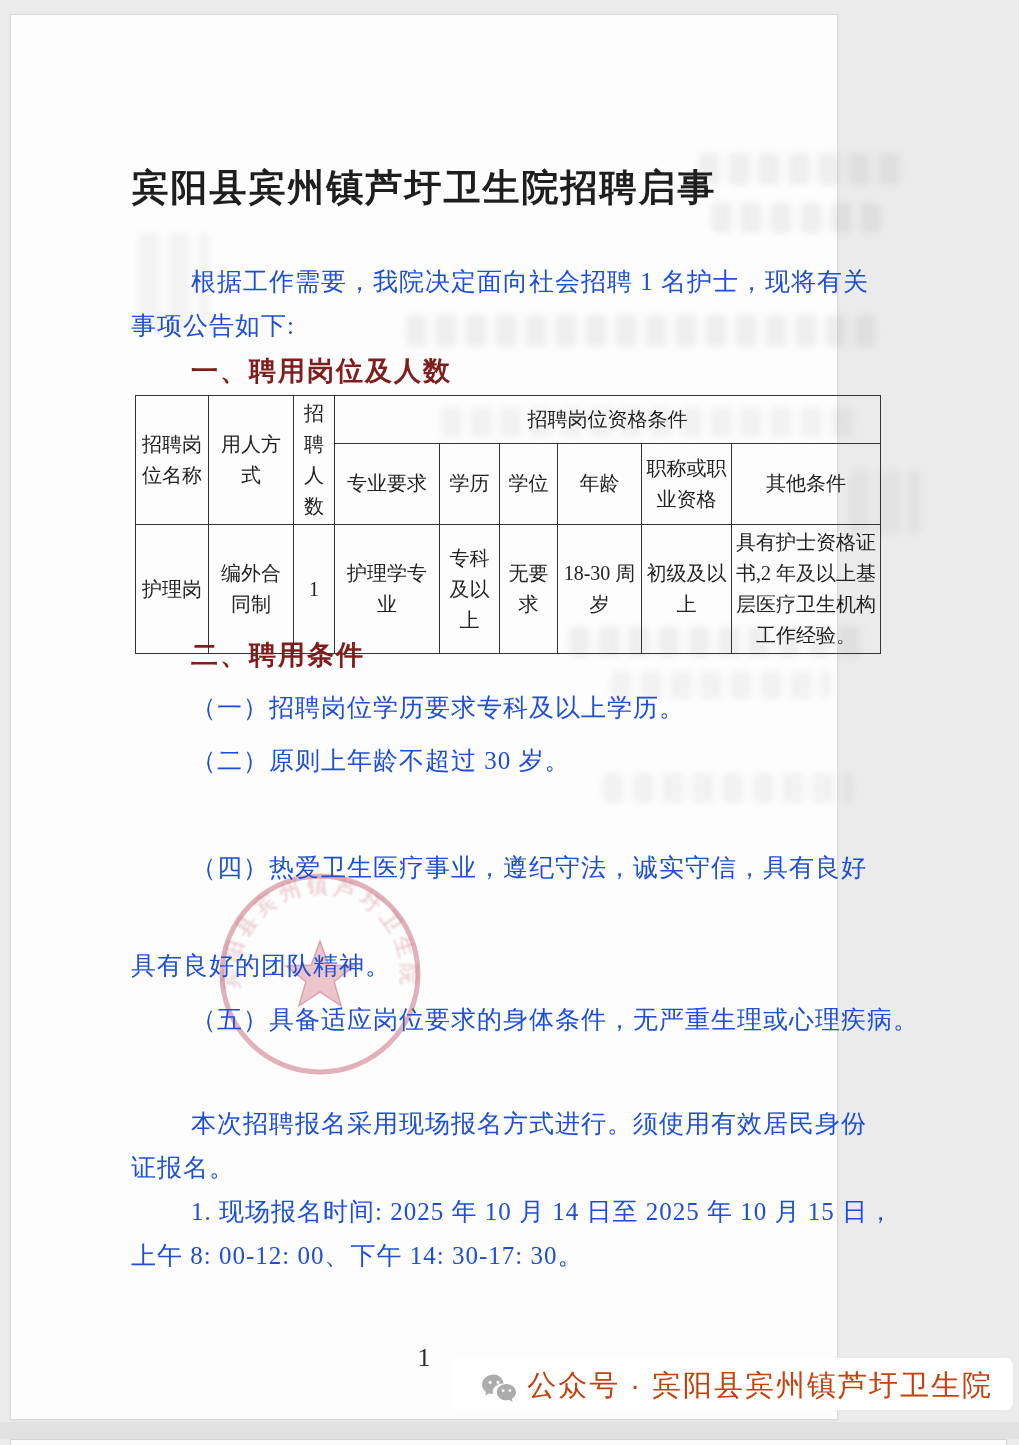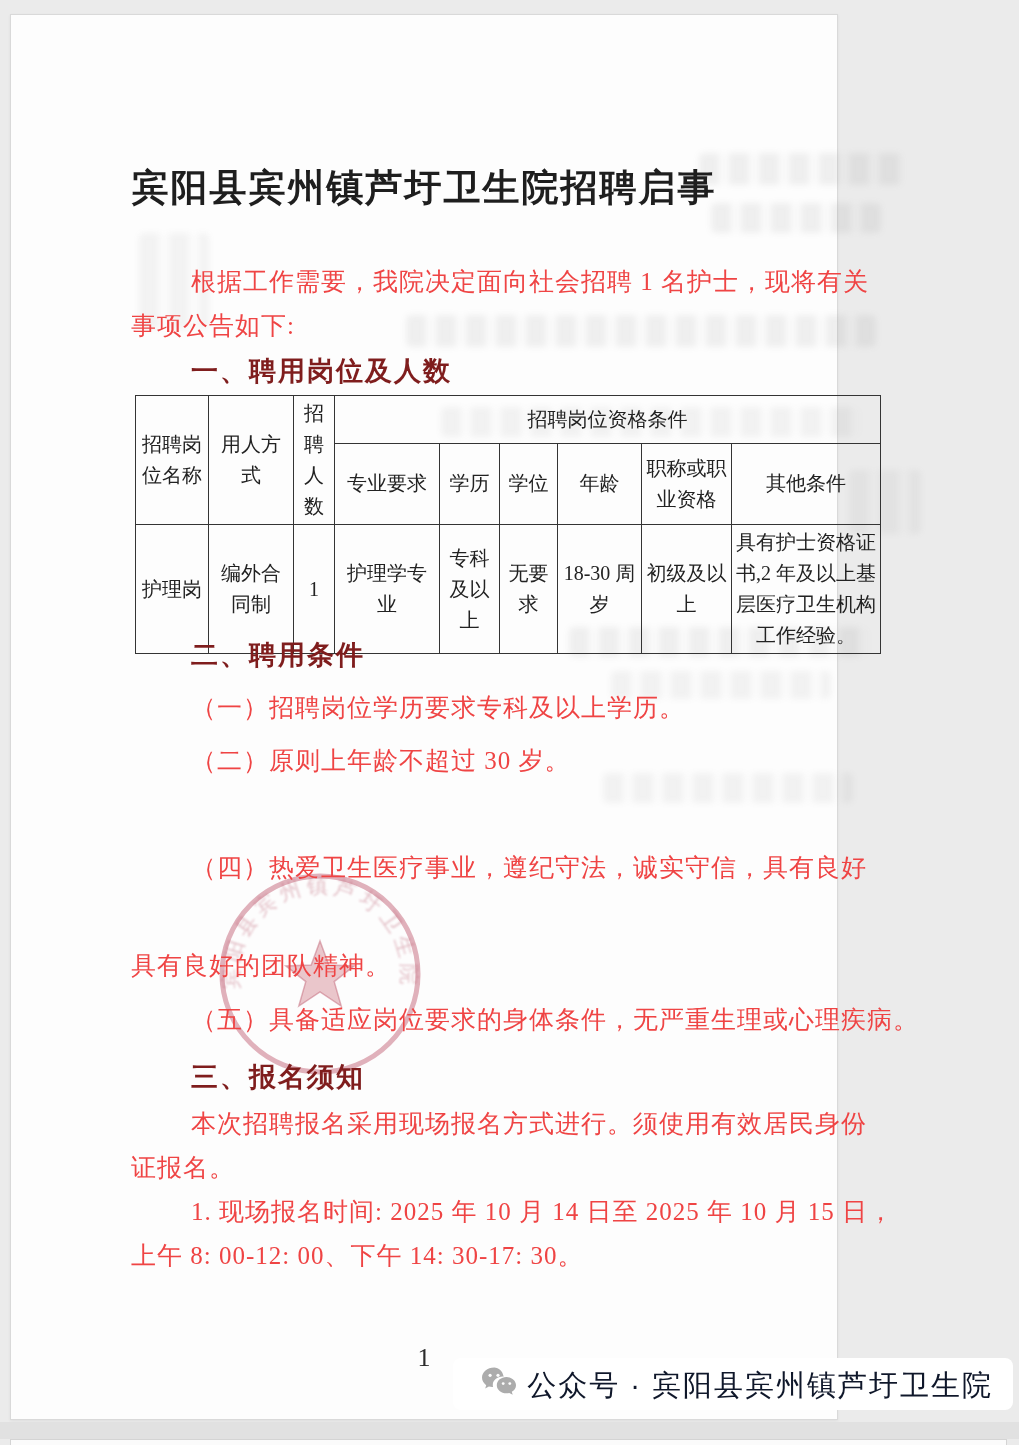--- a/index.html
+++ b/index.html
@@ -23,21 +23,21 @@
 
   
   .doc-title {
     position: absolute; left: 0; top: 148px; width: 100%;
     text-align: center;
     font-size: 37px; font-weight: bold; letter-spacing: 2px;
     color: #1e1e1e;
   }
   .line {
     position: absolute;
-    font-size: 25px; color: #ef4444; letter-spacing: 1px;
+    font-size: 25px; color: #1d4ed8; letter-spacing: 1px;
     white-space: nowrap;
   }
   .indent { left: 180px; }
   .flush  { left: 120px; }
   .sec-heading {
     position: absolute; left: 180px;
     font-family: "Liberation Sans", "DejaVu Sans", sans-serif;
     font-size: 27px; font-weight: bold; color: #7f1d1d; letter-spacing: 2px;
     white-space: nowrap;
   }
@@ -77,23 +77,23 @@
     position: absolute; left: 0; top: 1328px; width: 100%;
     text-align: center; font-size: 26px; color: #2b2b2b;
   }
   .watermark-box {
     position: absolute; right: 6px; top: 1358px;
     width: 560px; height: 52px;
     background: #ffffff; border-radius: 8px;
   }
   .watermark {
     position: absolute; right: 26px; top: 1366px;
-    display: flex; align-items: flex-start; gap: 10px;
+    display: flex; align-items: flex-end; gap: 10px;
     font-family: "Liberation Sans", "DejaVu Sans", sans-serif;
-    font-size: 29px; color: #0f172a; letter-spacing: 2px;
+    font-size: 29px; color: #c2410c; letter-spacing: 2px;
     white-space: nowrap;
   }
   .wechat-icon { width: 36px; height: 33px; flex: 0 0 auto; }
 
   .bottom-band {
     position: absolute; left: 0; top: 1422px;
     width: 1019px; height: 17px;
     background: #e1e1e1;
   }
   .next-page-strip {
@@ -196,21 +196,20 @@
     </tbody>
       </table>
 
     <div class="sec-heading" style="top:622px">二、聘用条件</div>
     <div class="line indent" style="top:676px">（一）招聘岗位学历要求专科及以上学历。</div>
     <div class="line indent" style="top:729px">（二）原则上年龄不超过 30 岁。</div>
     <div class="line indent" style="top:836px">（四）热爱卫生医疗事业，遵纪守法，诚实守信，具有良好</div>
     <div class="line flush" style="top:934px">具有良好的团队精神。</div>
     <div class="line indent" style="top:988px">（五）具备适应岗位要求的身体条件，无严重生理或心理疾病。</div>
 
-    <div class="sec-heading" style="top:1044px">三、报名须知</div>
     <div class="line indent" style="top:1092px">本次招聘报名采用现场报名方式进行。须使用有效居民身份</div>
     <div class="line flush" style="top:1136px">证报名。</div>
     <div class="line indent" style="top:1180px">1. 现场报名时间: 2025 年 10 月 14 日至 2025 年 10 月 15 日，</div>
     <div class="line flush" style="top:1224px">上午 8: 00-12: 00、下午 14: 30-17: 30。</div>
 
     <div class="page-number">1</div>
   </div>
 
   <div class="watermark-box"></div>
   <div class="watermark">

